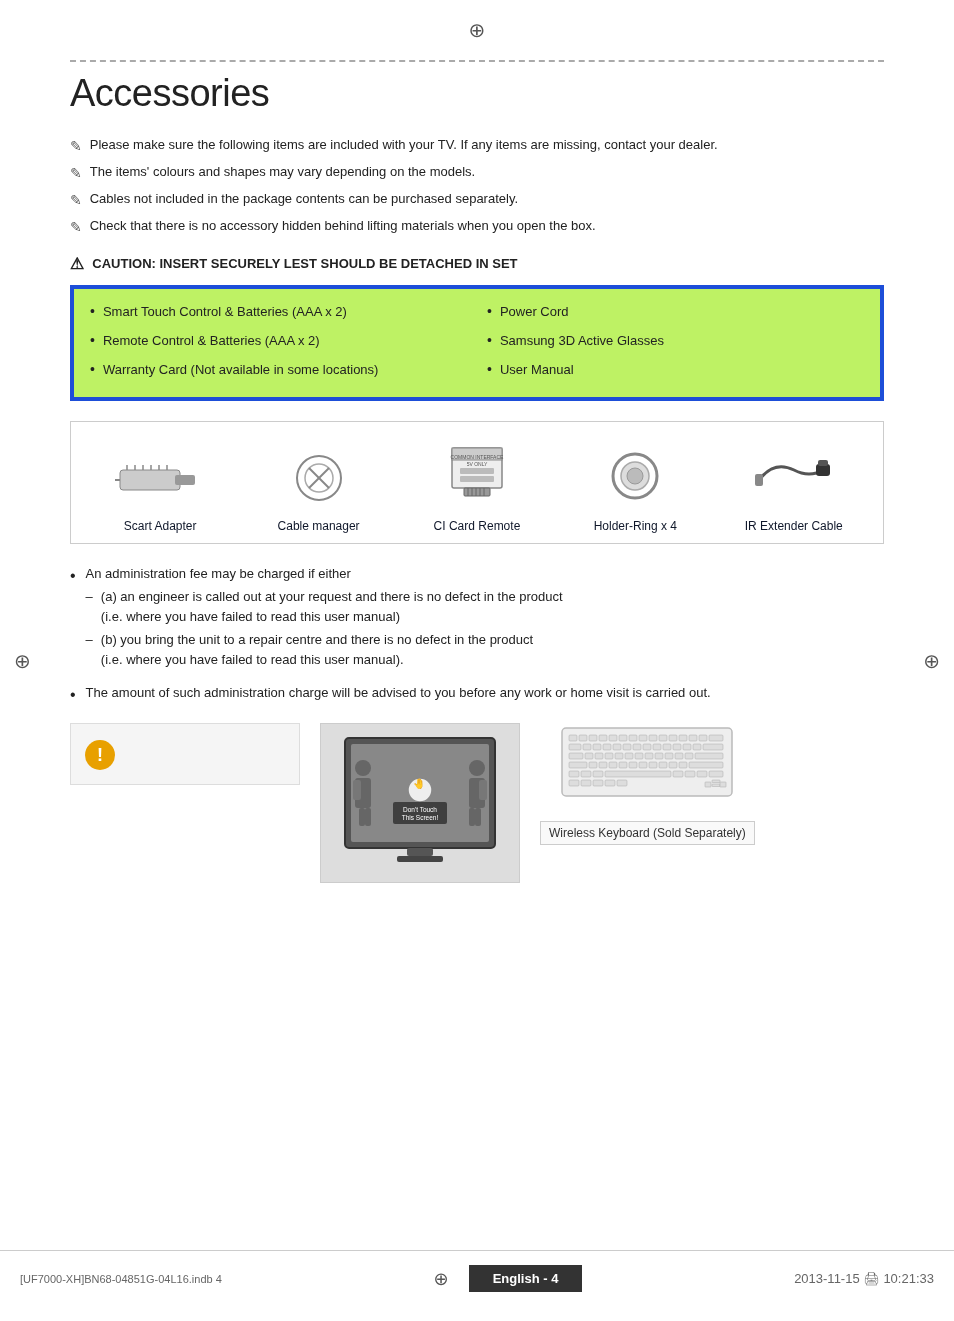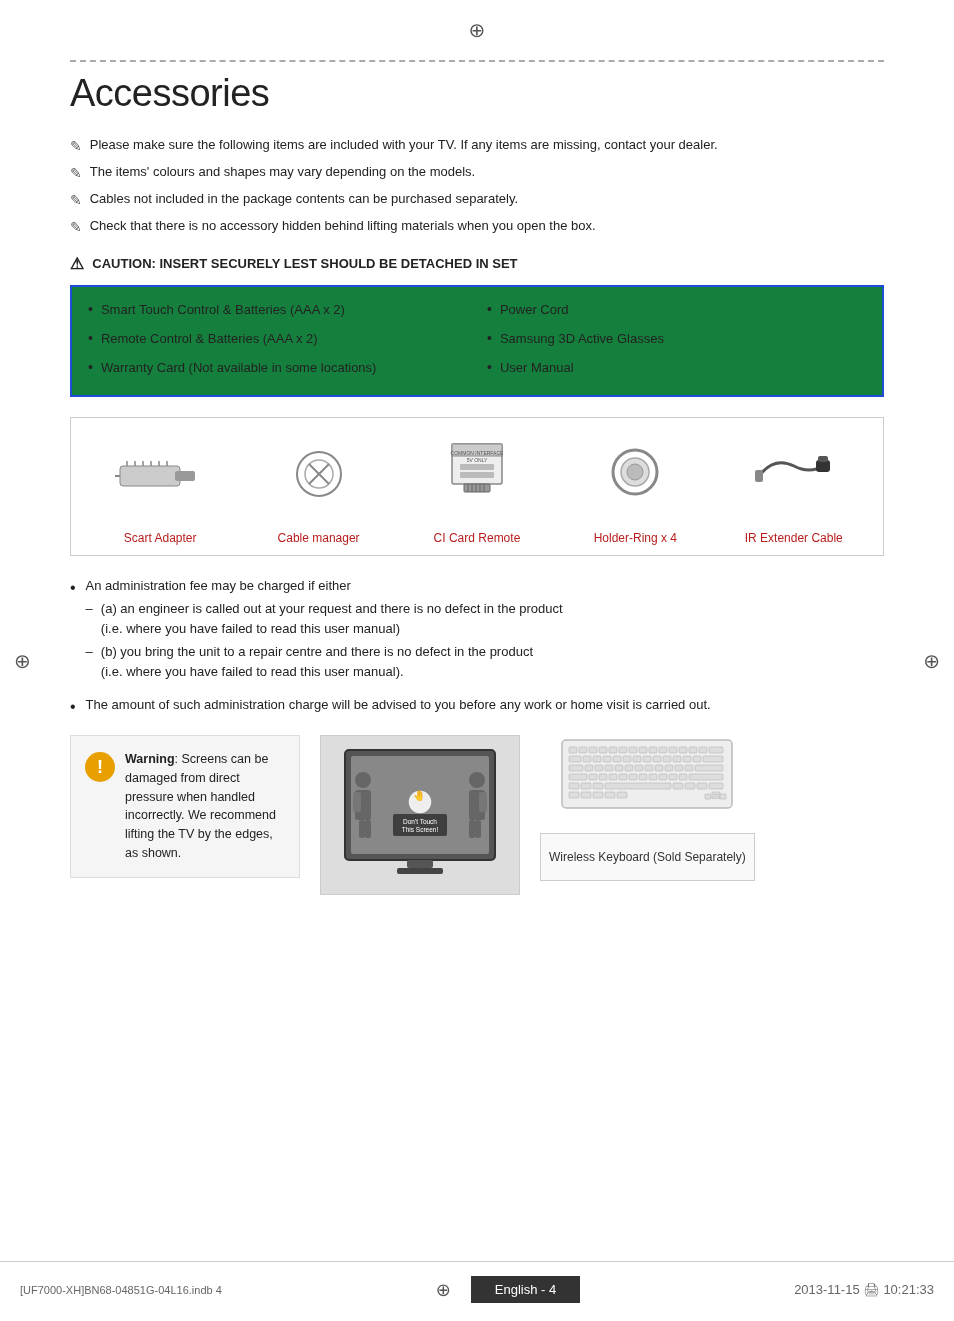--- a/index.html
+++ b/index.html
@@ -71,23 +71,23 @@
       font-size: 13px;
       font-weight: bold;
     }
     .caution-icon {
       margin-right: 8px;
       font-size: 16px;
     }
 
     
     .accessories-table {
-      border: 2px solid #1d4ed8;
+      border: 4px solid #1d4ed8;
       margin-bottom: 20px;
-      background: #15803d;
+      background: #bef264;
     }
     .accessories-table-inner {
       display: grid;
       grid-template-columns: 1fr 1fr;
       padding: 10px 16px;
       gap: 4px 20px;
     }
     .acc-item {
       display: flex;
       align-items: center;
@@ -108,22 +108,22 @@
       border: 1px solid #ccc;
       padding: 18px 10px 10px;
       margin-bottom: 20px;
       background: #fff;
     }
     .acc-img-item {
       display: flex;
       flex-direction: column;
       align-items: center;
       font-size: 12px;
-      color: #b91c1c;
-      gap: 24px;
+      color: #0f172a;
+      gap: 8px;
       min-width: 100px;
     }
     .acc-img-item .label {
       margin-top: 6px;
       text-align: center;
     }
 
     
     svg.acc-svg { display: block; }
 
@@ -222,47 +222,47 @@
       flex-direction: column;
       align-items: center;
       gap: 8px;
       flex-shrink: 0;
     }
     .keyboard-label {
       font-size: 12px;
       color: #333;
       text-align: center;
       border: 1px solid #ccc;
-      padding: 16px 8px;
+      padding: 4px 8px;
       background: #f9f9f9;
     }
 
     
     .page-footer {
       position: absolute;
-      bottom: 4px;
+      bottom: 15px;
       left: 0;
       right: 0;
       height: 56px;
       display: flex;
       align-items: center;
       justify-content: space-between;
       padding: 0 20px;
       border-top: 1px solid #ccc;
     }
     .footer-left {
       font-size: 11px;
       color: #666;
     }
     .footer-center {
       background: #333;
       color: #fff;
       padding: 6px 24px;
       font-size: 13px;
-      font-weight: normal;
+      font-weight: bold;
     }
     .footer-right {
       font-size: 13px;
       color: #666;
     }
     .footer-reg-mark {
       font-size: 18px;
       color: #555;
     }
 
@@ -433,23 +433,20 @@
     <li>
       <span class="bullet">•</span>
       <span>The amount of such administration charge will be advised to you before any work or home visit is carried out.</span>
     </li>
   </ul>
 
   <div class="warning-section">
 
     <div class="warning-box">
       <div class="warning-icon-circle">!</div>
-      <div class="warning-text">
-        <strong>Warning</strong><span>: Screens can be damaged from direct pressure when handled incorrectly. We recommend lifting the TV by the edges, as shown.</span>
-      </div>
     </div>
 
     <div class="tv-box">
       <svg width="190" height="150" viewBox="0 0 190 150">
 
         <rect x="20" y="10" width="150" height="110" rx="4" fill="#555" stroke="#333" stroke-width="2"></rect>
         <rect x="26" y="16" width="138" height="98" rx="2" fill="#888"></rect>
 
         <circle cx="38" cy="40" r="8" fill="#666"></circle>
         <rect x="30" y="50" width="16" height="30" rx="3" fill="#666"></rect>

